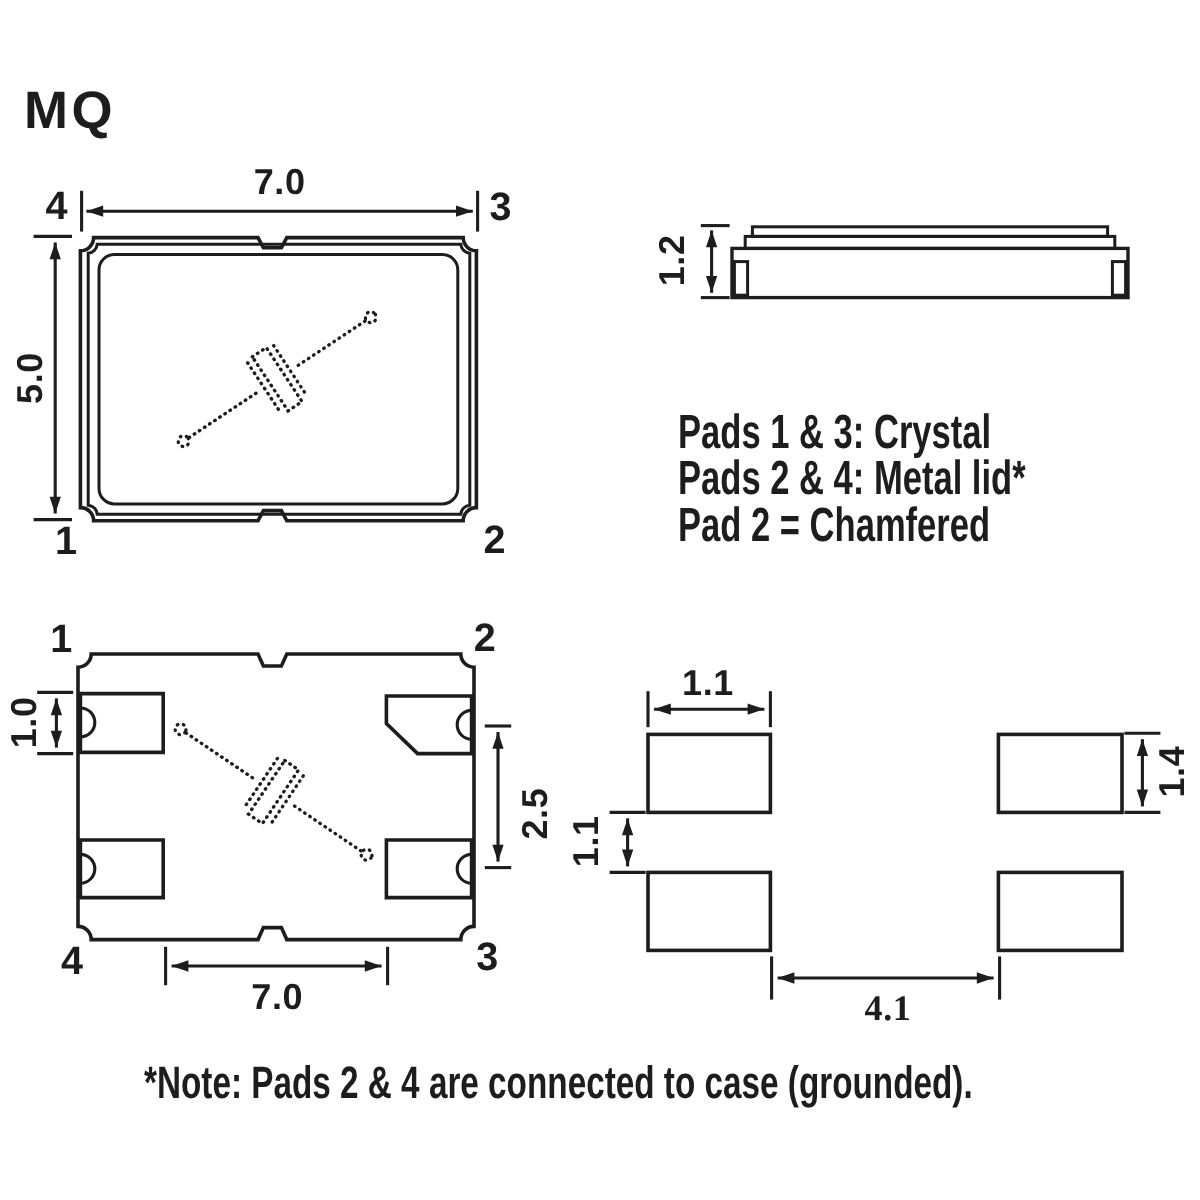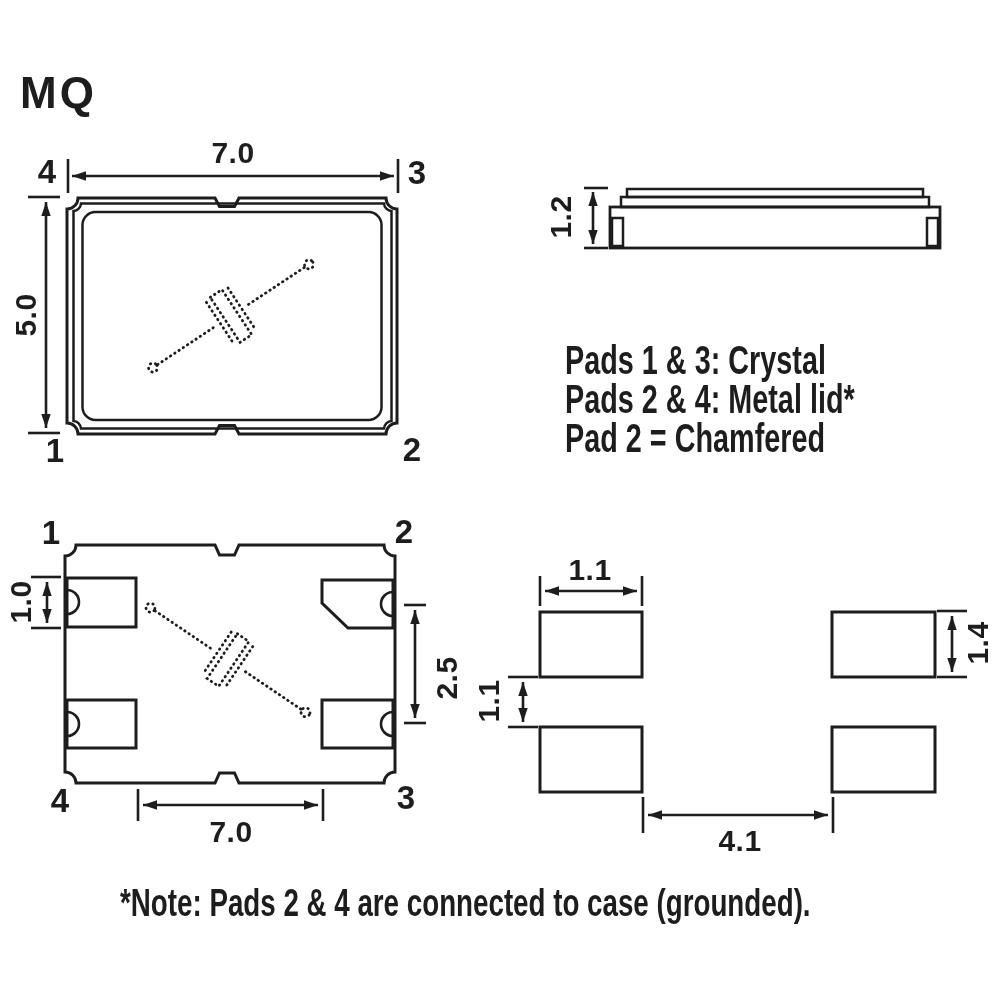--- a/index.html
+++ b/index.html
@@ -169,17 +169,17 @@
   <div class="lbl pad-num" style="left:404px;top:531px;">2</div>
   <div class="lbl pad-num" style="left:60px;top:800px;">4</div>
   <div class="lbl pad-num" style="left:406px;top:797px;">3</div>
   <div class="lbl rot dim-num" style="left:21px;top:602px;">1.0</div>
   <div class="lbl rot dim-num" style="left:447px;top:678px;">2.5</div>
   <div class="lbl dim-num" style="left:231px;top:832px;">7.0</div>
 
   <div class="lbl dim-num" style="left:590px;top:570px;">1.1</div>
   <div class="lbl rot dim-num" style="left:489px;top:701px;">1.1</div>
   <div class="lbl rot dim-num" style="left:978px;top:643px;">1.4</div>
-  <div class="lbl dim-num" style="left:740px;top:841px;">4.1</div>
+  <div class="lbl dim-num" style="left:740px;top:841px;font-family:Liberation Serif, serif;">4.1</div>
 
   <div class="note">*Note: Pads 2 &amp; 4 are connected to case (grounded).</div>
 
 </div>
 
 </body></html>

